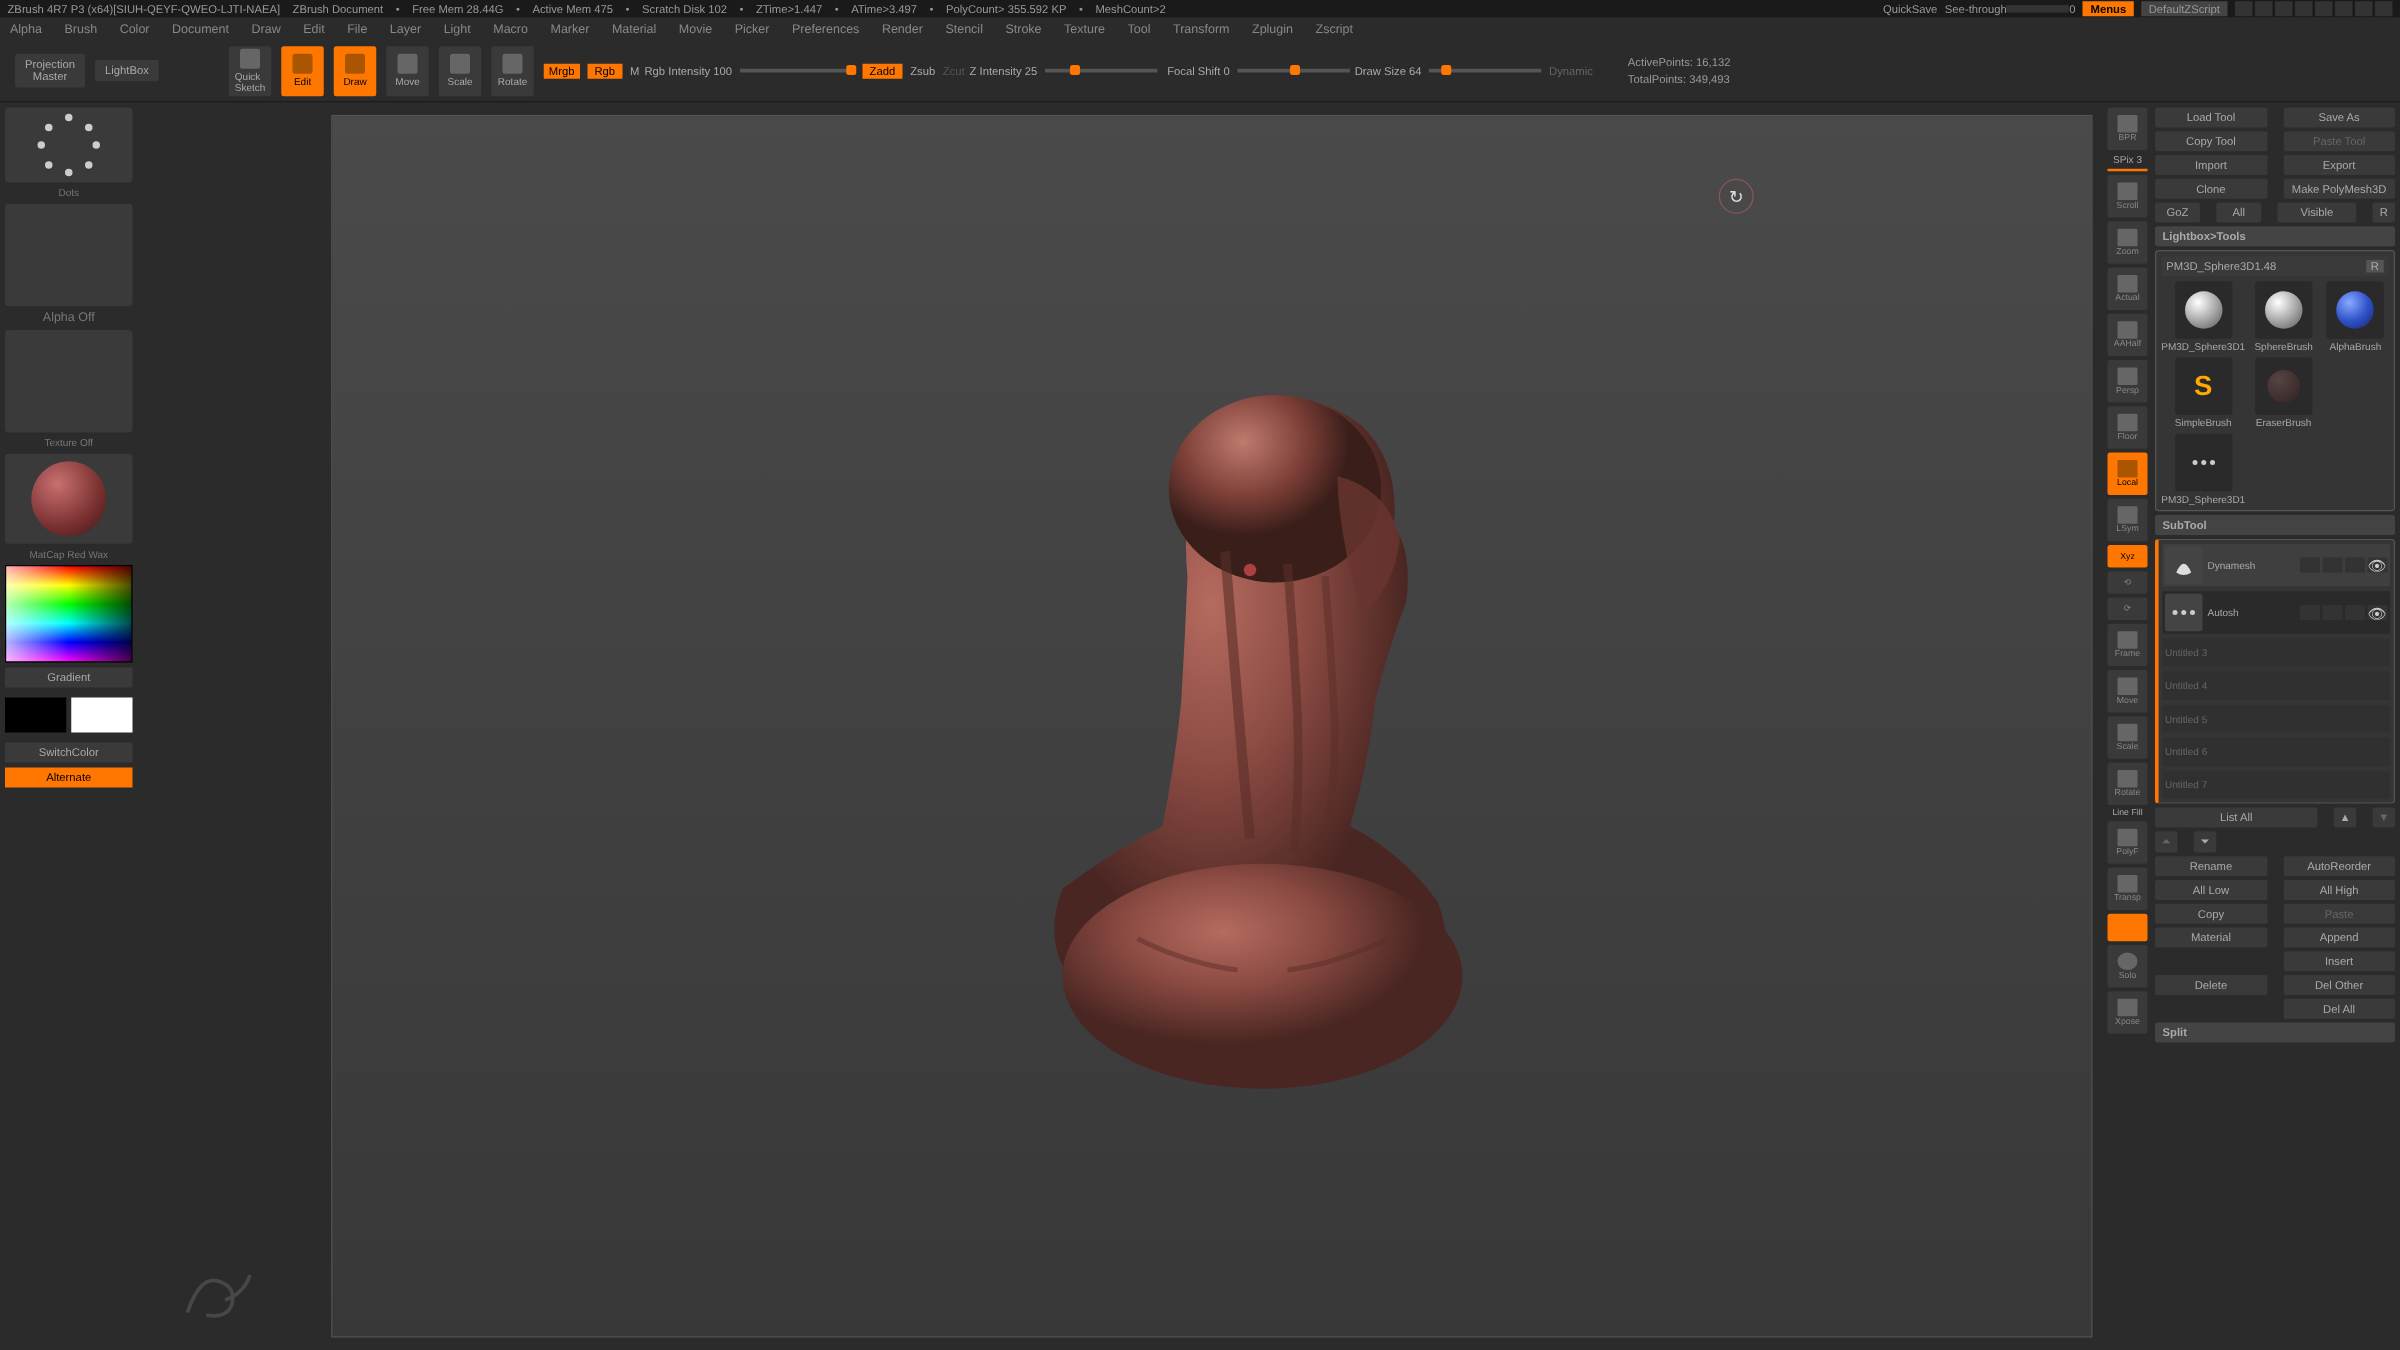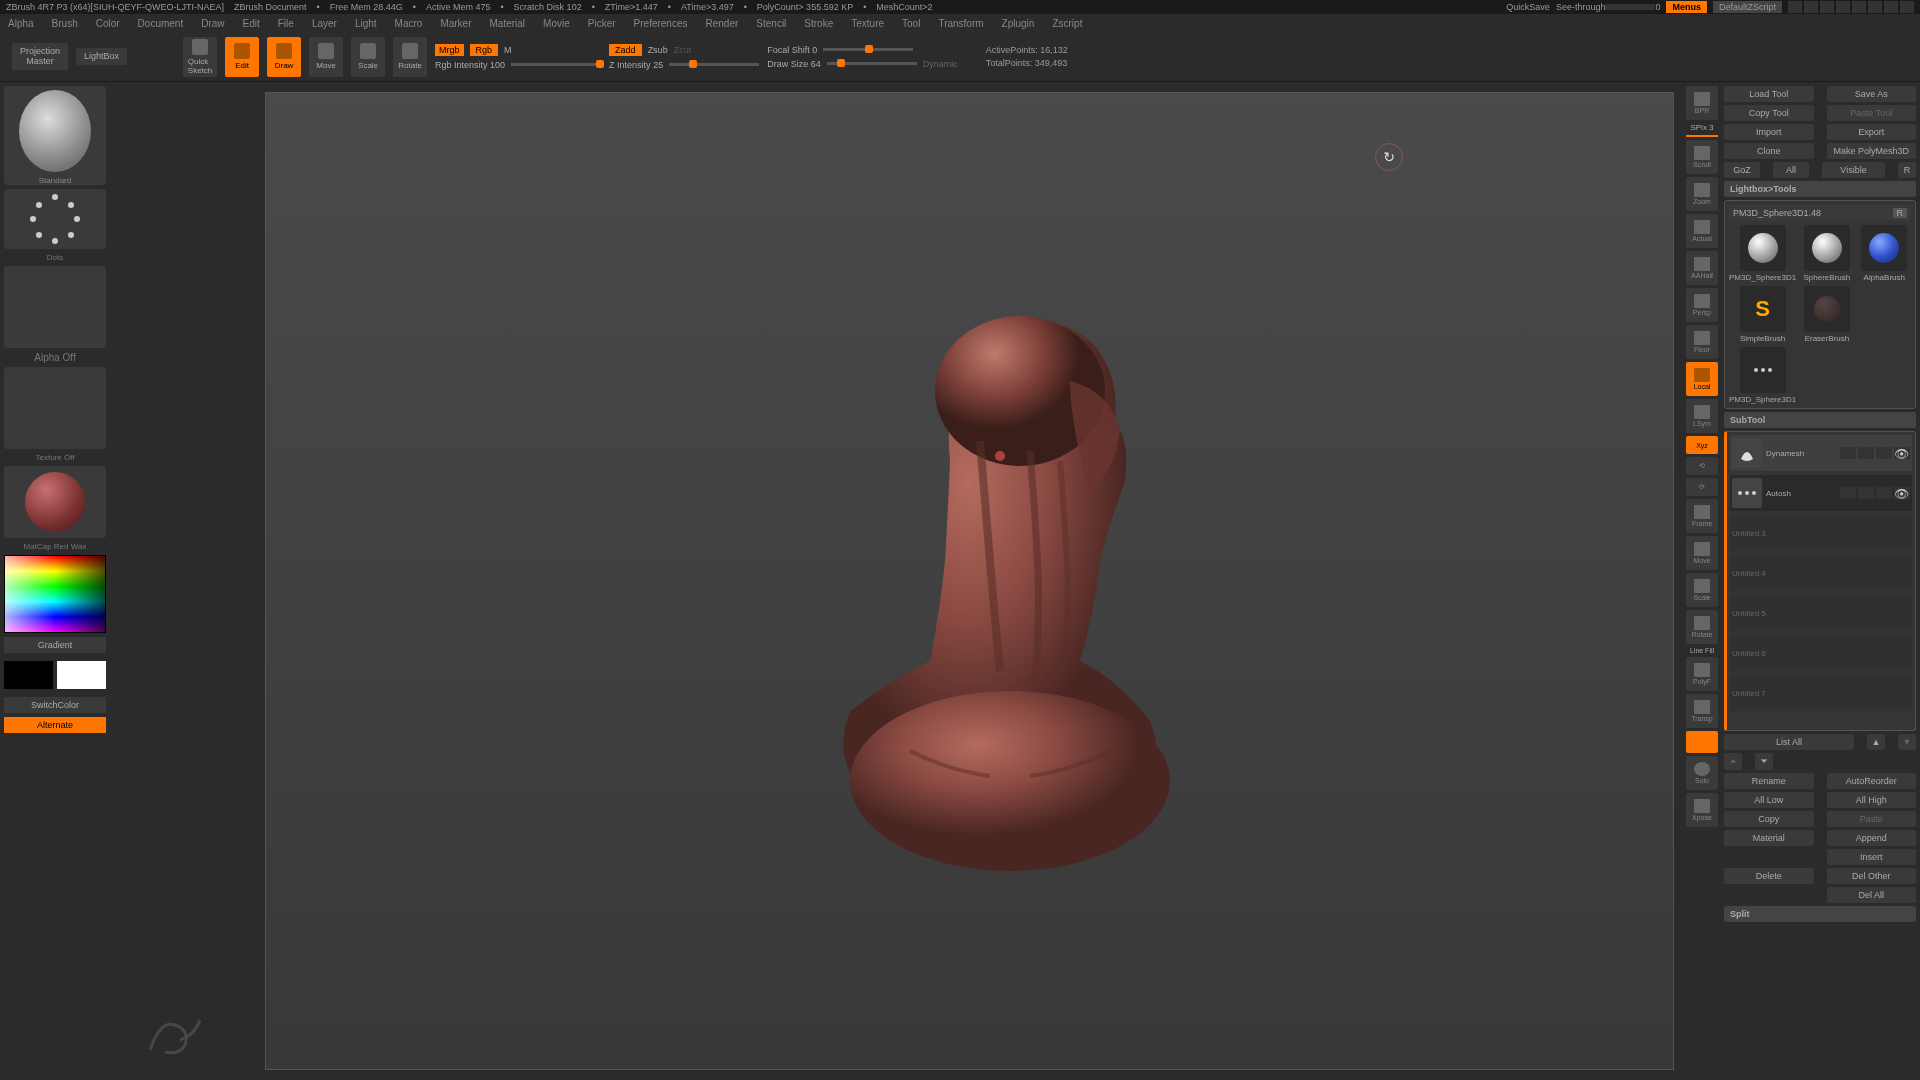--- a/index.html
+++ b/index.html
@@ -11,21 +11,21 @@
 .btn-default { background:#444; padding:1px 6px; }
 .wc { display:flex; gap:2px; }
 .wc span { width:14px; height:12px; background:#333; display:inline-block; }
 .menubar { height:18px; background:#2b2b2b; display:flex; align-items:center; padding:0 8px; gap:18px; font-size:10px; color:#888; }
 .menubar span { cursor:pointer; }
 .toolbar { height:50px; background:#2b2b2b; display:flex; align-items:center; padding:4px 12px; gap:8px; border-bottom:1px solid #1a1a1a; }
 .tb-box { background:#3a3a3a; padding:4px 8px; border-radius:2px; text-align:center; line-height:1.1; font-size:9px; }
 .tb-icon { width:34px; height:40px; background:#3a3a3a; border-radius:2px; display:flex; flex-direction:column; align-items:center; justify-content:center; font-size:8px; gap:2px; }
 .tb-icon.orange { background:#ff7700; color:#000; }
 .tb-icon .ic { width:16px; height:16px; background:#666; border-radius:2px; }
-.slider-group { display:flex; flex-direction:column; gap:4px; font-size:9px; }
+.slider-group { display:flex; flex-direction:row; gap:4px; font-size:9px; }
 .slider-row { display:flex; align-items:center; gap:6px; }
 .slider-row.orange span:first-child { background:#ff7700; color:#000; padding:1px 4px; }
 .sl { width:90px; height:3px; background:#555; position:relative; }
 .sl .kn { position:absolute; width:8px; height:8px; background:#ff7700; top:-3px; border-radius:2px; }
 .stats { font-size:9px; color:#999; line-height:1.4; margin-left:20px; }
 .main { display:flex; height:calc(100% - 82px); }
 .left-panel { width:110px; background:#2b2b2b; padding:4px; display:flex; flex-direction:column; gap:4px; }
 .lp-item { background:#3a3a3a; border-radius:3px; display:flex; flex-direction:column; align-items:center; justify-content:center; font-size:8px; color:#888; }
 .brush-main { height:82px; background:radial-gradient(circle at 40% 35%, #ddd, #888 60%, #555); border-radius:50%; margin:4px; width:72px; align-self:center; }
 .brush-dots { height:60px; display:flex; align-items:center; justify-content:center; }
@@ -60,21 +60,21 @@
 .tool-name { background:#3a3a3a; padding:3px 4px; font-size:9px; display:flex; justify-content:space-between; border-radius:2px; }
 .tool-grid { display:grid; grid-template-columns:1fr 1fr 1fr; gap:4px; margin-top:4px; }
 .tool-item { display:flex; flex-direction:column; align-items:center; gap:2px; font-size:8px; }
 .tool-thumb { width:46px; height:46px; background:#2a2a2a; border-radius:3px; display:flex; align-items:center; justify-content:center; }
 .sphere-th { width:30px; height:30px; border-radius:50%; background:radial-gradient(circle at 35% 30%, #fff, #aaa 50%, #555); }
 .sphere-blue { background:radial-gradient(circle at 35% 30%, #88aaff, #3355cc 50%, #112266); }
 .simple-s { color:#ffaa00; font-size:22px; font-weight:bold; }
 .eraser-th { width:26px; height:26px; border-radius:50%; background:radial-gradient(circle at 35% 30%, #554444, #332222); }
 .dots-small { display:flex; gap:3px; }
 .dots-small span { width:4px; height:4px; background:#ccc; border-radius:50%; }
-.subtool-list { background:#353535; border:1px solid #555; border-radius:3px; height:300px; border-left:3px solid #ff7700; padding:3px; display:flex; flex-direction:column; gap:4px; }
+.subtool-list { background:#353535; border:1px solid #555; border-radius:3px; height:212px; border-left:3px solid #ff7700; padding:3px; display:flex; flex-direction:column; gap:4px; }
 .st-row { height:36px; background:#2a2a2a; display:flex; align-items:center; padding:2px; gap:4px; font-size:8px; position:relative; }
 .st-row.active { background:#3f3f3f; }
 .st-thumb { width:30px; height:30px; background:#444; border-radius:2px; display:flex; align-items:center; justify-content:center; }
 .st-toggles { margin-left:auto; display:flex; gap:2px; }
 .st-toggles span { width:16px; height:12px; background:#333; border-radius:1px; }
 .eye { color:#ccc; font-size:12px; }
 .logo { position:absolute; left:30px; bottom:20px; width:70px; height:50px; opacity:0.3; }
 .see-through { display:flex; align-items:center; gap:0; }
 .see-through .bar { width:50px; height:6px; background:#333; }
 </style>
@@ -218,24 +218,20 @@
       </div>
   </div>
   <div class="stats">
     <div>ActivePoints: 16,132</div>
     <div>TotalPoints: 349,493</div>
   </div>
 </div>
 
 <div class="main">
   <div class="left-panel">
-    <div class="lp-item">
-      <div class="brush-main"></div>
-      <span>Standard</span>
-    </div>
     <div class="lp-item brush-dots">
       <div class="dots-ring">
         <span style="top:0;left:22px"></span>
           <span style="top:8px;left:38px"></span>
           <span style="top:22px;left:44px"></span>
         <span style="top:38px;left:38px"></span>
           <span style="top:44px;left:22px"></span>
           <span style="top:38px;left:6px"></span>
         <span style="top:22px;left:0"></span>
           <span style="top:8px;left:6px"></span>

